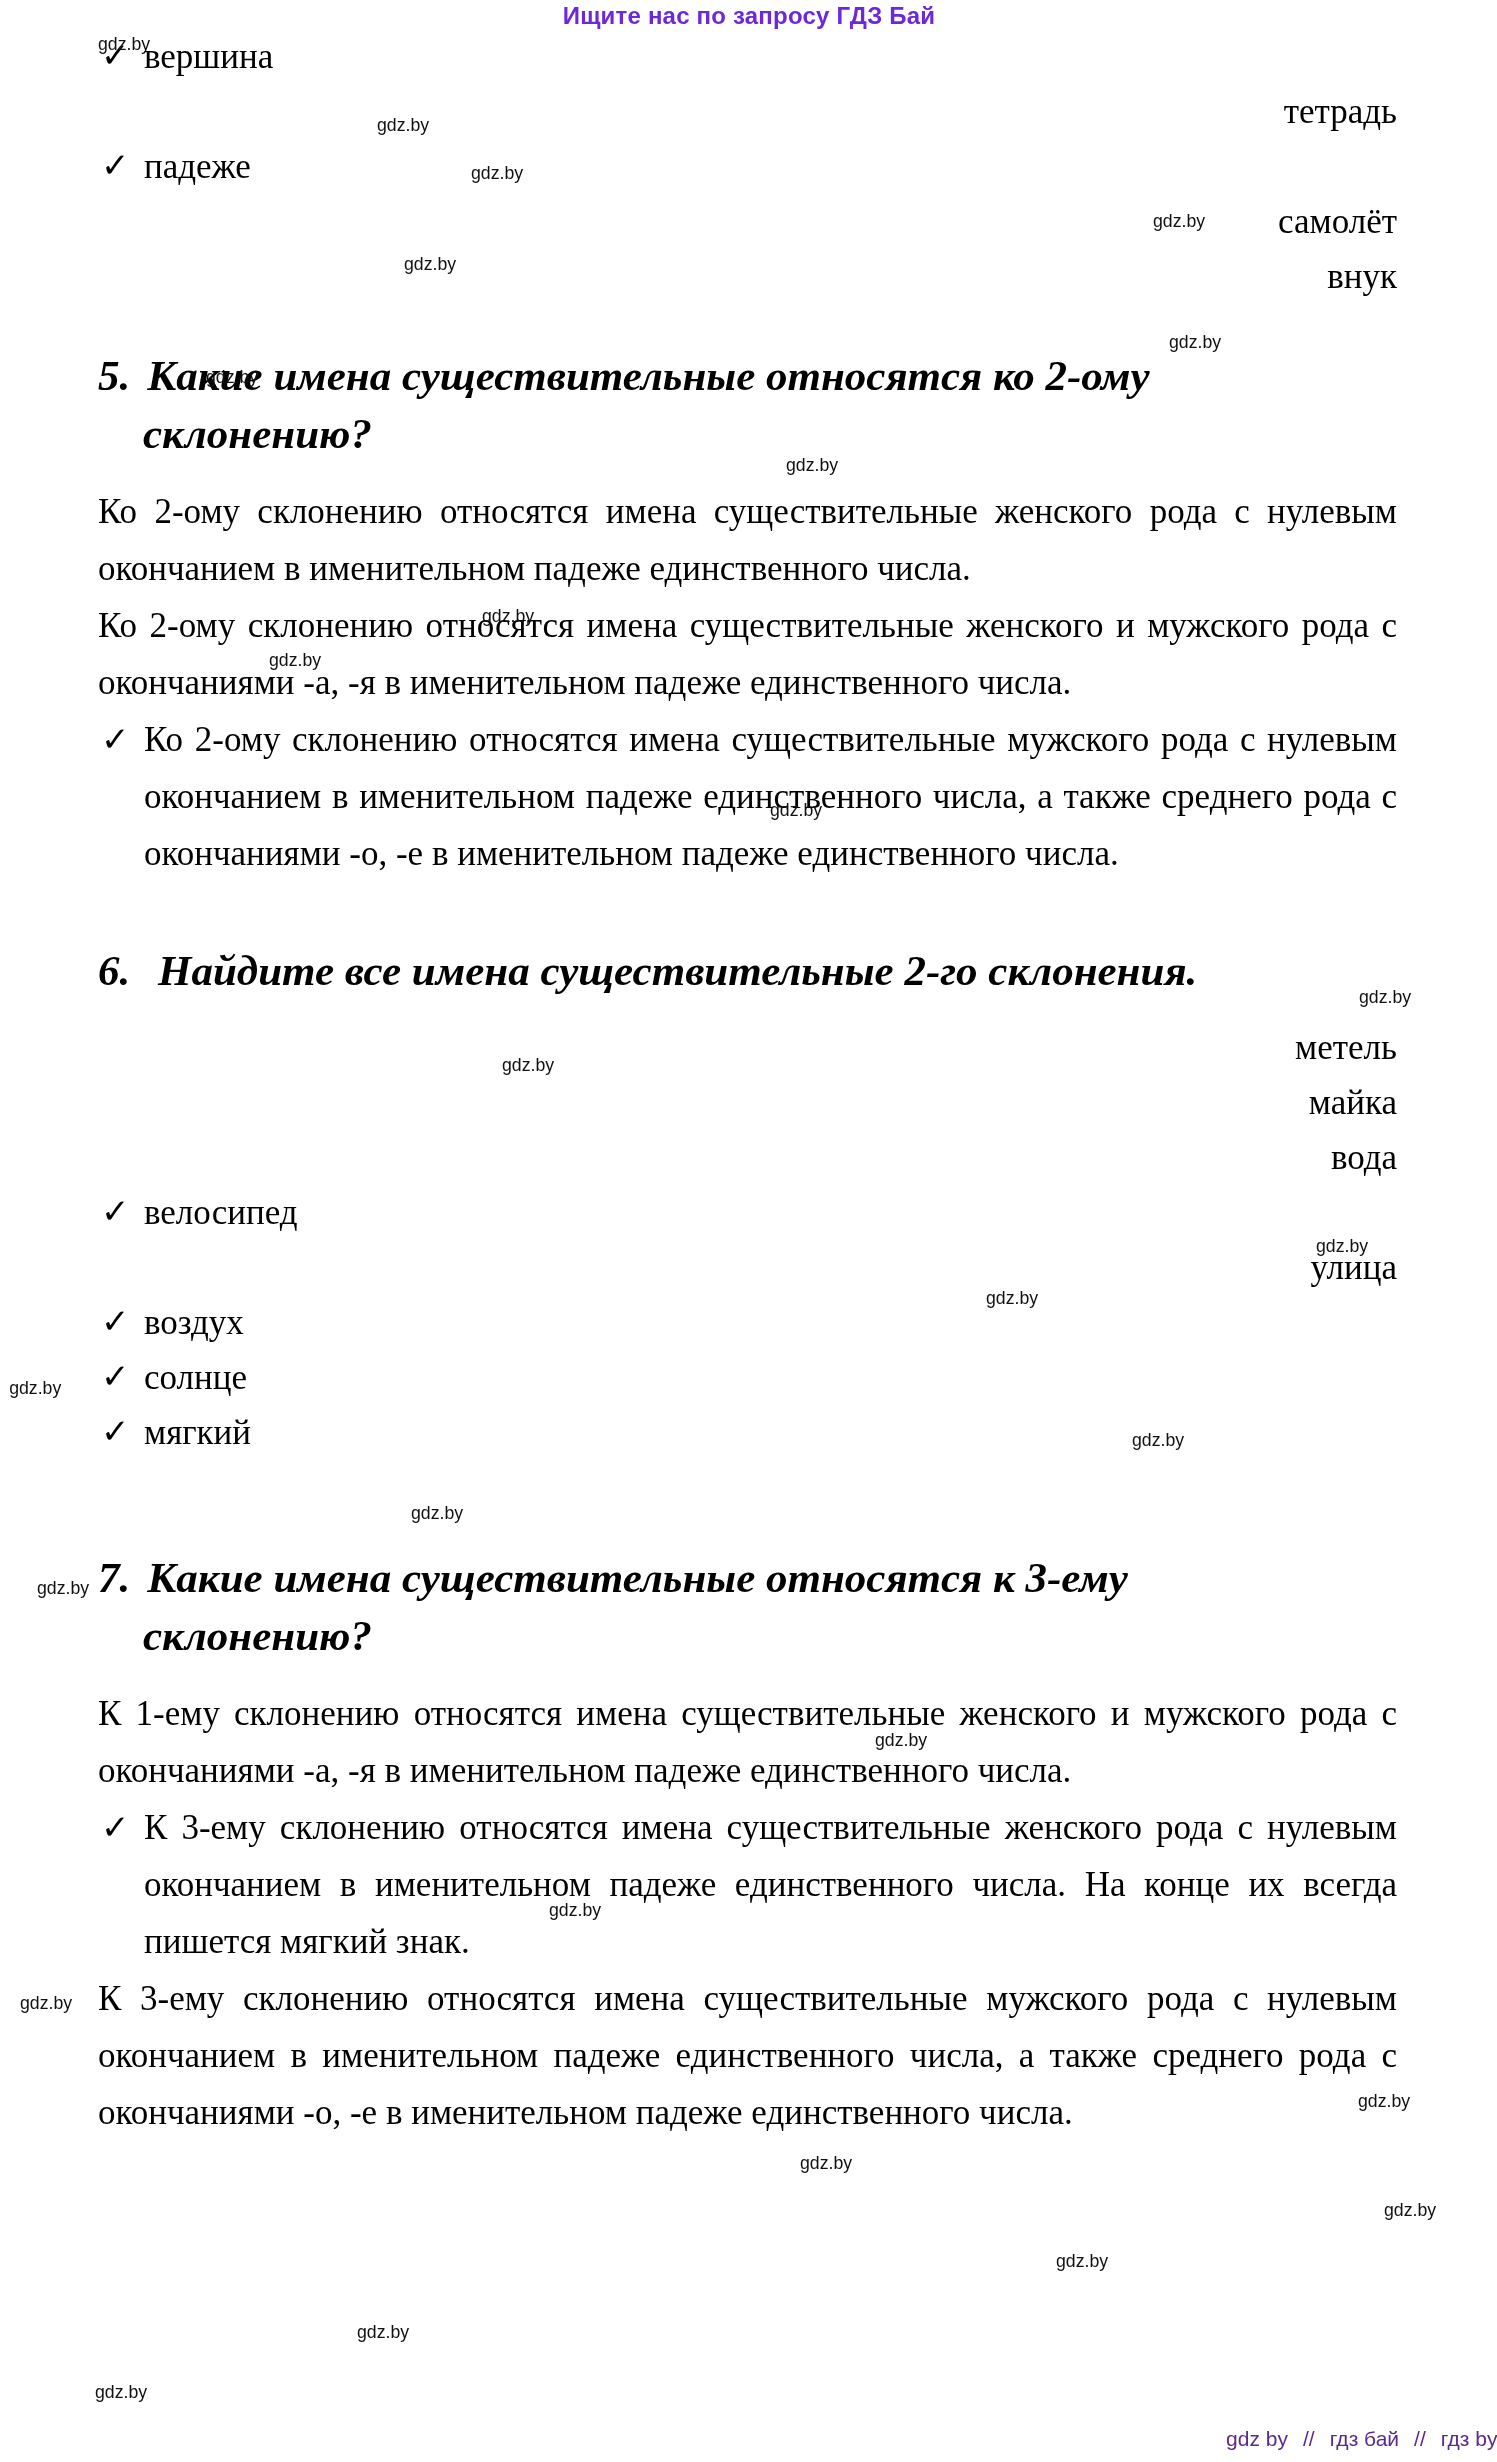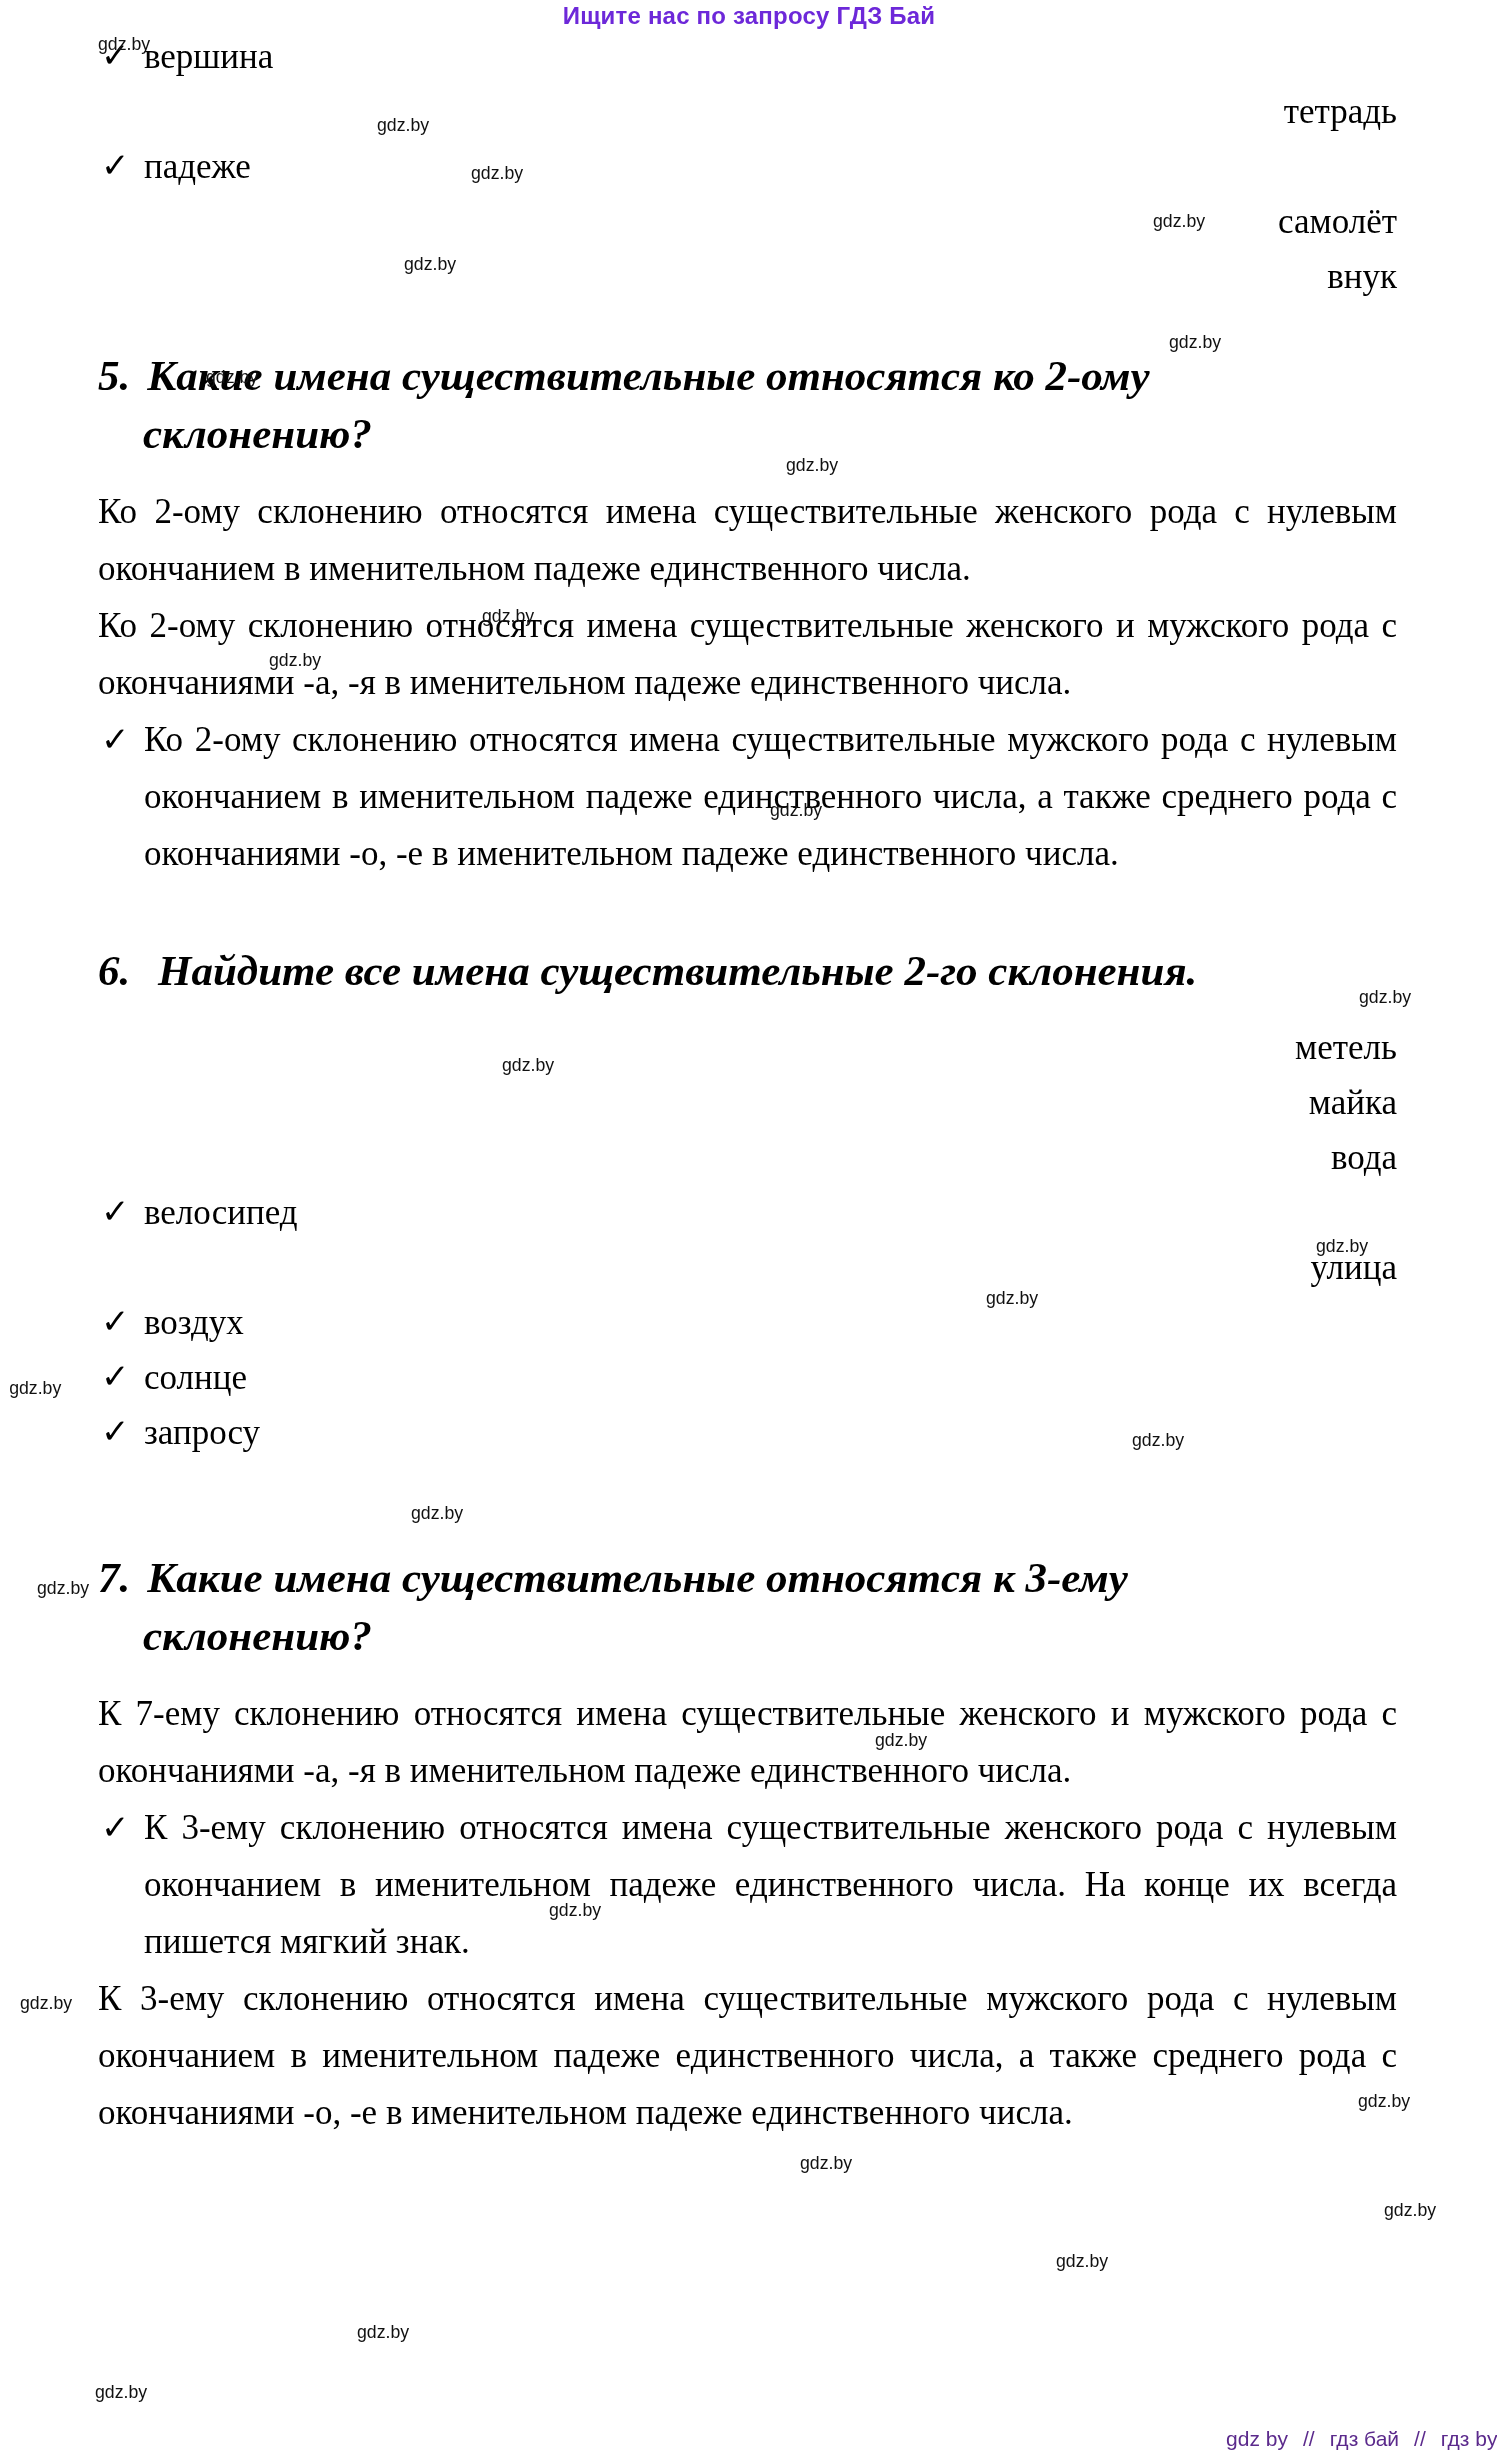--- a/index.html
+++ b/index.html
@@ -200,36 +200,36 @@
     <div class="word-item">
       <span class="tick">✓</span>
       <span>воздух</span>
     </div>
     <div class="word-item">
       <span class="tick">✓</span>
       <span>солнце</span>
     </div>
     <div class="word-item">
       <span class="tick">✓</span>
-      <span>запросу</span>
+      <span>мягкий</span>
     </div>
   </div>
 
   <div class="gap-lg"></div>
 
   <div class="question q-indent">
     <span class="qnum">7.</span>
     <span class="qbody">Какие имена существительные относятся к 3-ему</span>
   </div>
   <div class="question" style="padding-left:45px; margin-top:0;">склонению?</div>
 
   <div class="gap-sm"></div>
 
   <div class="para">
-    <span>К 7-ему склонению относятся имена существительные женского и мужского рода с окончаниями -а, -я в именительном падеже единственного числа.</span>
+    <span>К 1-ему склонению относятся имена существительные женского и мужского рода с окончаниями -а, -я в именительном падеже единственного числа.</span>
   </div>
 
   <div class="para hang">
     <span class="tick">✓</span>
     <span>К 3-ему склонению относятся имена существительные женского рода с нулевым окончанием в именительном падеже единственного числа. На конце их всегда пишется мягкий знак.</span>
   </div>
 
   <div class="para">
     <span>К 3-ему склонению относятся имена существительные мужского рода с нулевым окончанием в именительном падеже единственного числа, а также среднего рода с окончаниями -о, -е в именительном падеже единственного числа.</span>
   </div>

